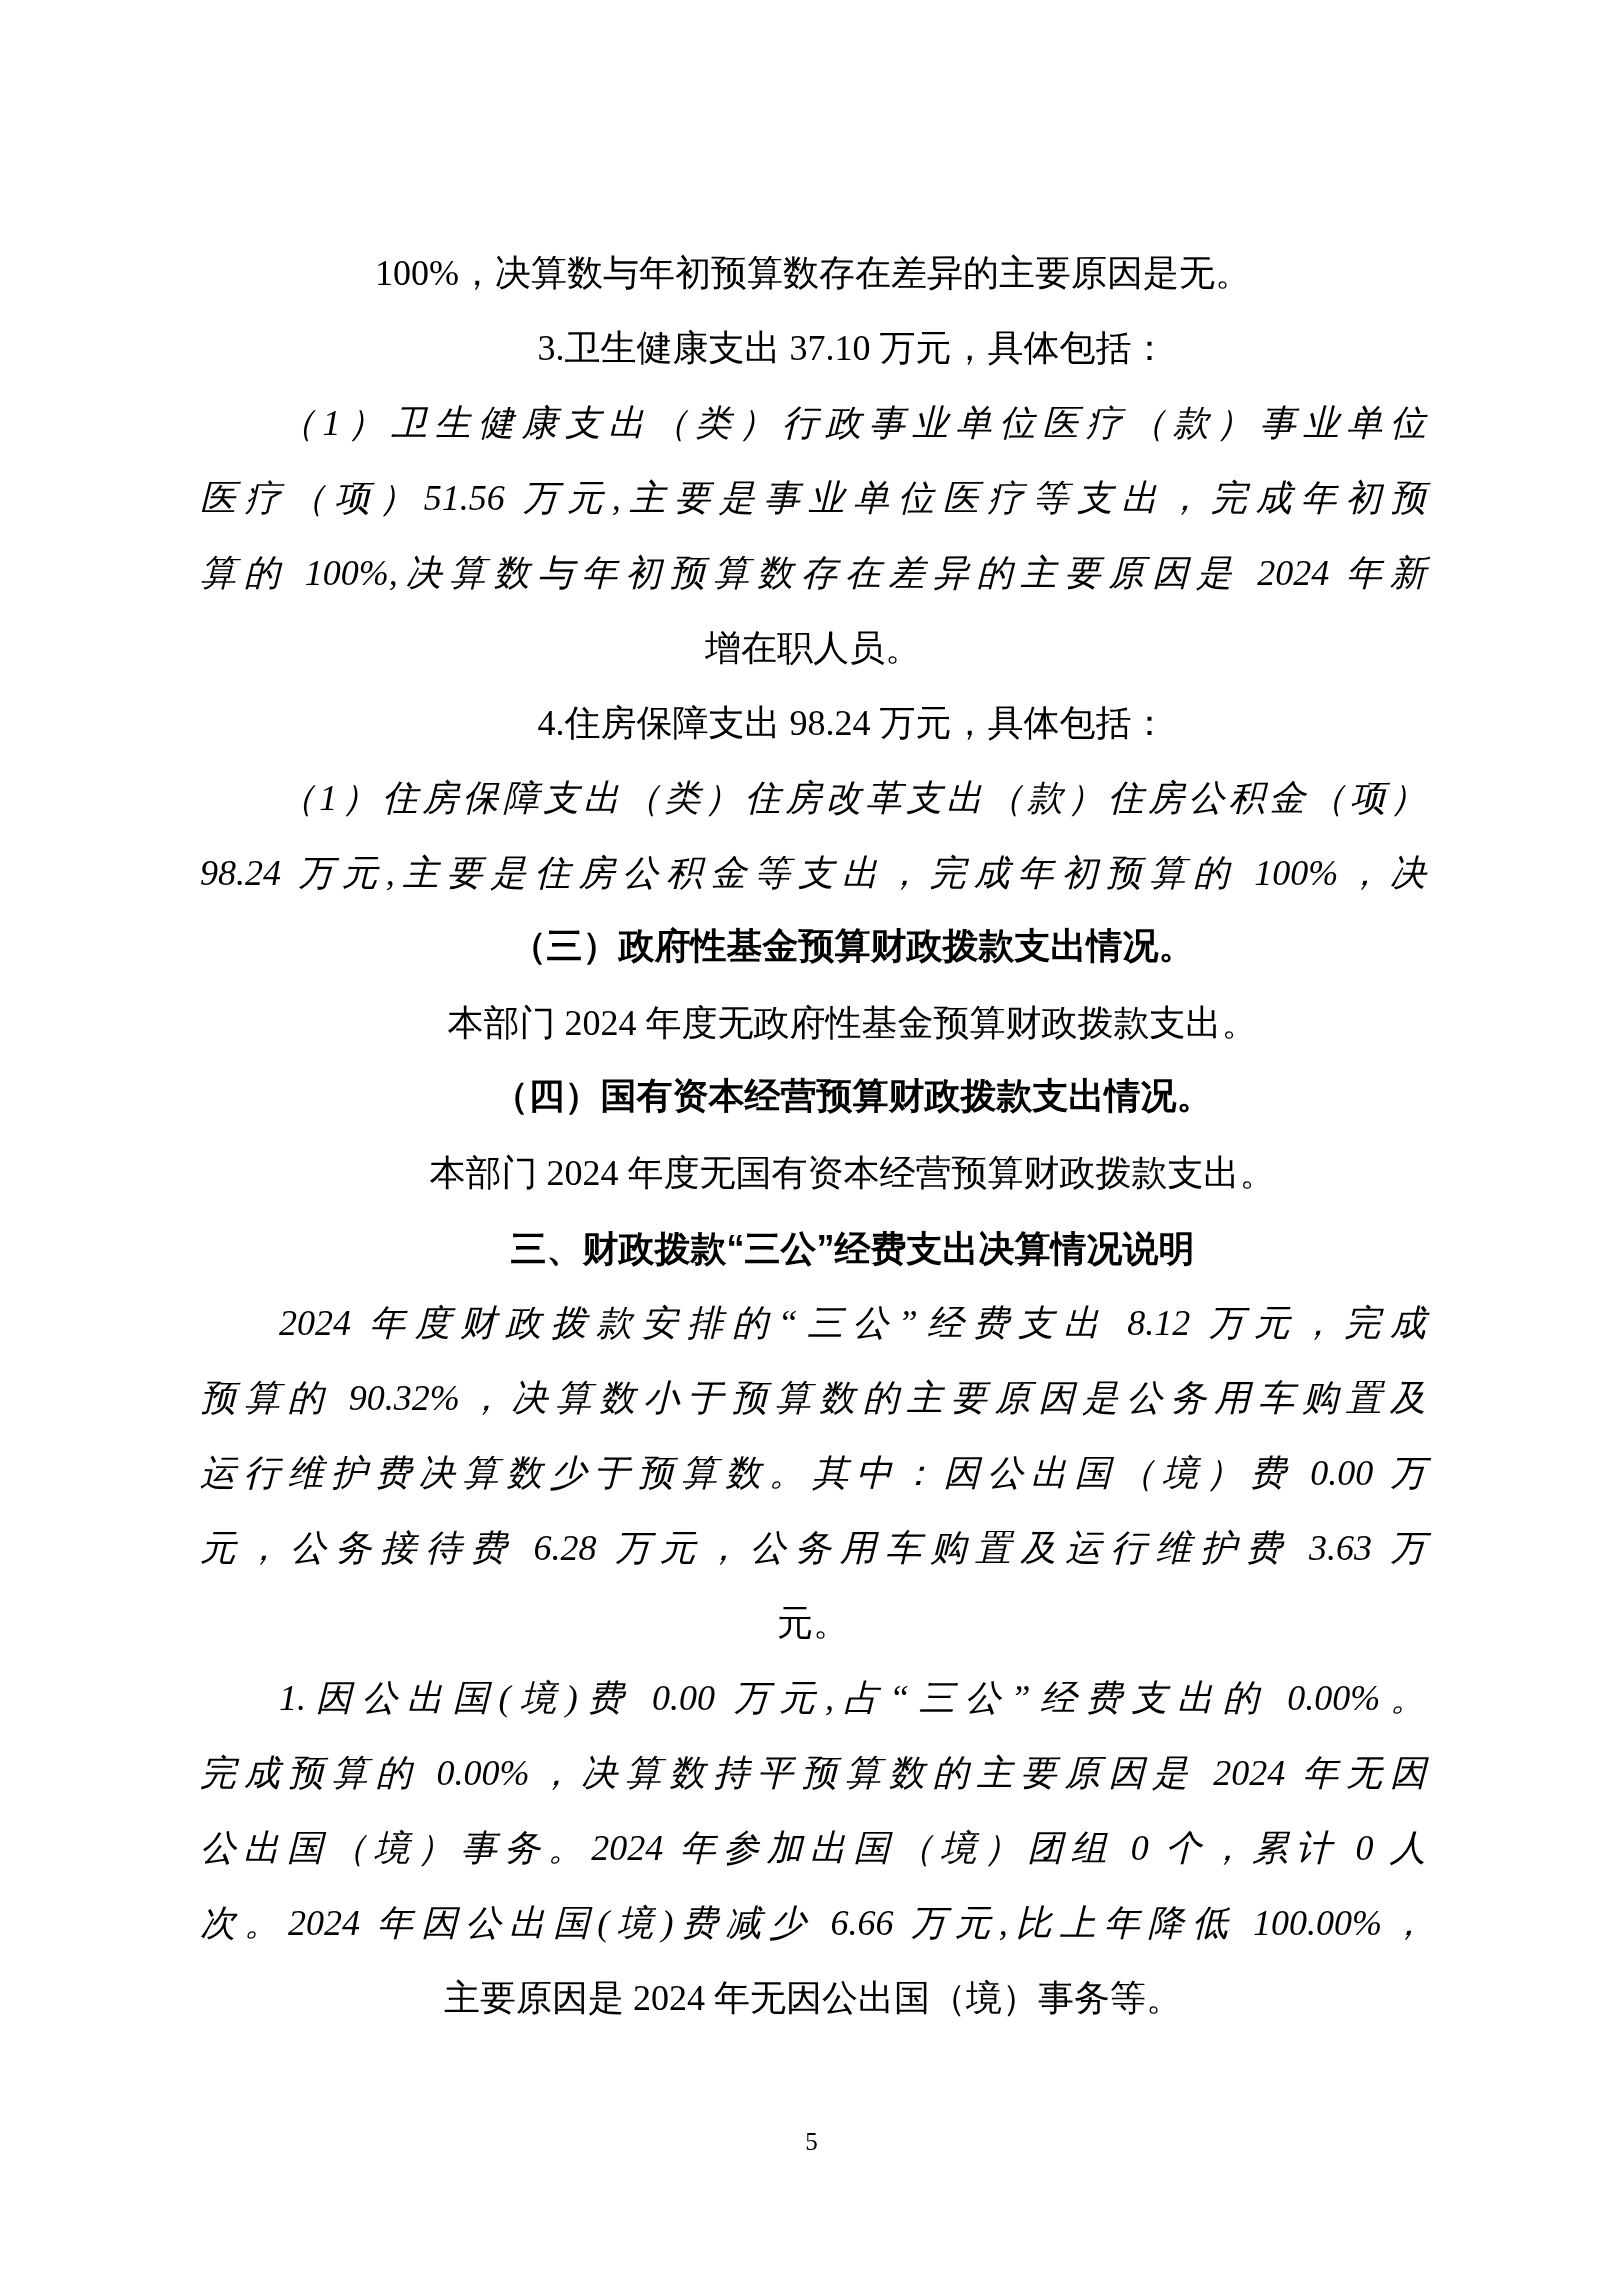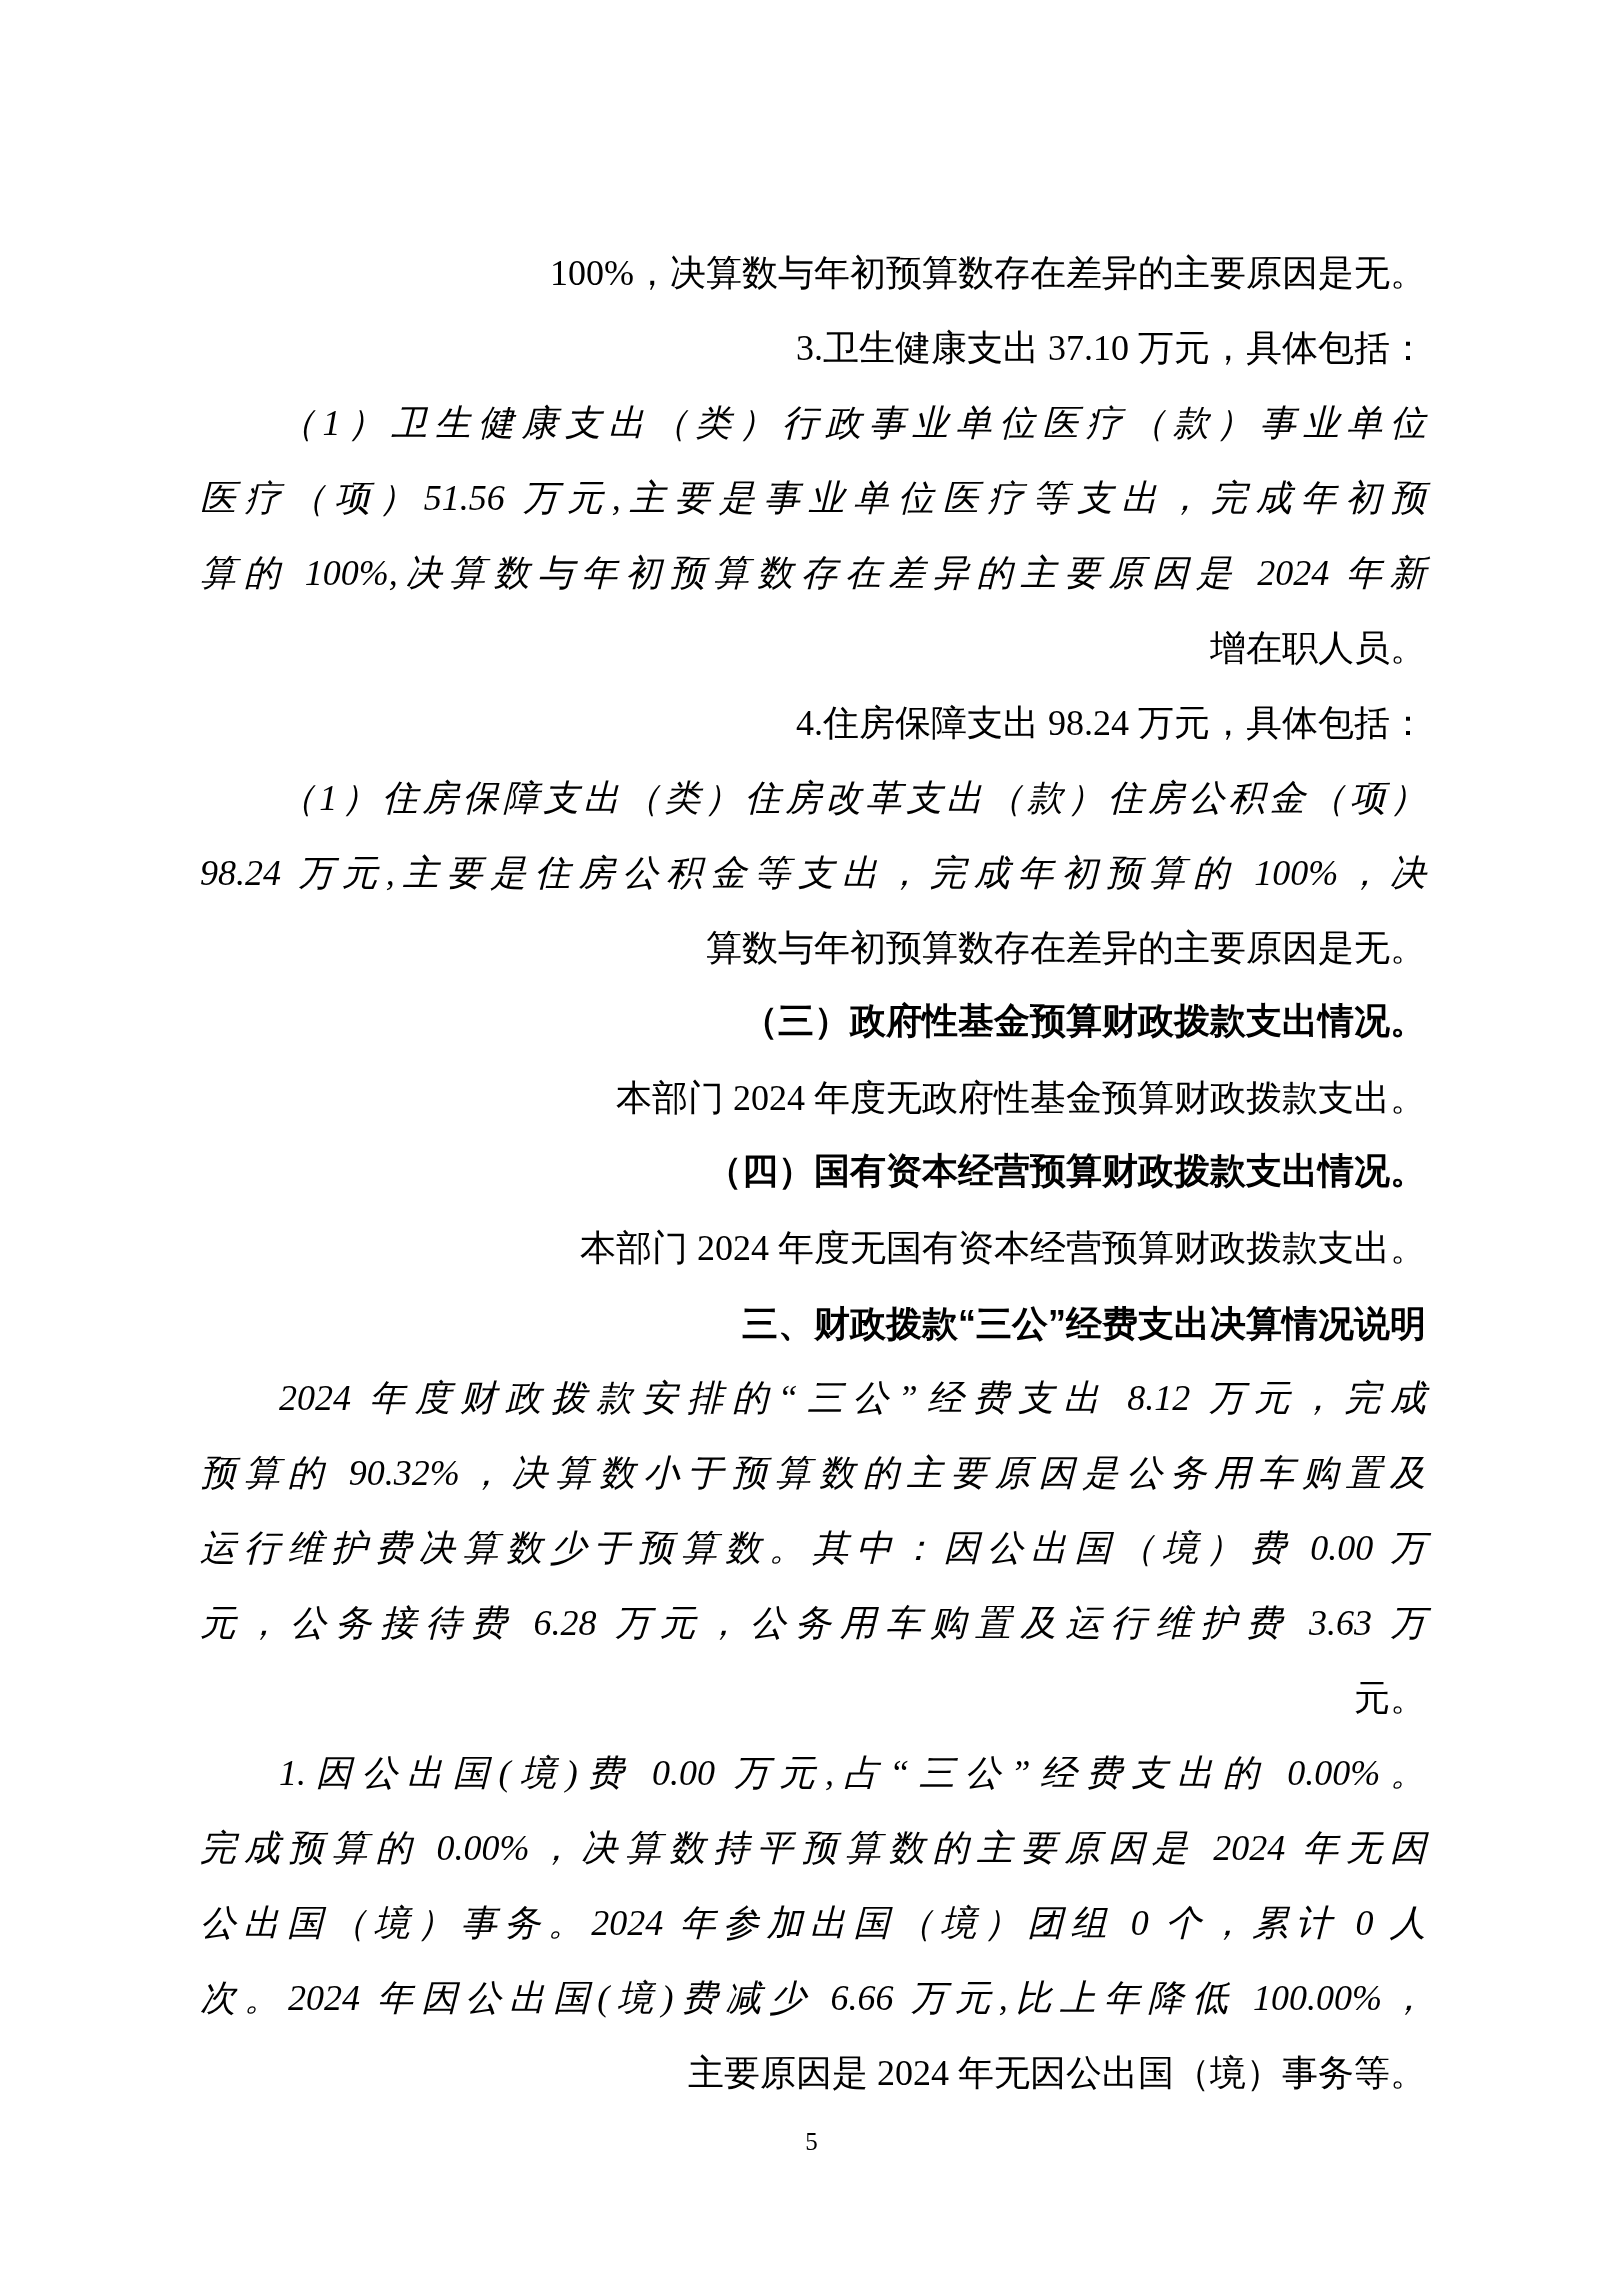--- a/index.html
+++ b/index.html
@@ -24,21 +24,21 @@
     position: absolute;
     left: 200px;
     top: 236px;
     width: 1226px;
   }
   .text-line {
     font-size: 36px;
     line-height: 75px;
     height: 75px;
     white-space: pre;
-    text-align: right;
+    text-align: center;
     color: #000000;
   }
   .text-line.indent {
     text-indent: 79px;
   }
   .text-line.justify {
     white-space: normal;
     text-align: justify;
     text-align-last: justify;
     font-style: italic;
@@ -70,21 +70,20 @@
   <div class="text-block">
       <div class="text-line">100%，决算数与年初预算数存在差异的主要原因是无。</div>
       <div class="text-line indent">3.卫生健康支出 37.10 万元，具体包括：</div>
       <div class="text-line indent justify">（1）卫生健康支出（类）行政事业单位医疗（款）事业单位</div>
       <div class="text-line justify">医疗（项）51.56 万元,主要是事业单位医疗等支出，完成年初预</div>
       <div class="text-line justify">算的 100%,决算数与年初预算数存在差异的主要原因是 2024 年新</div>
       <div class="text-line">增在职人员。</div>
       <div class="text-line indent">4.住房保障支出 98.24 万元，具体包括：</div>
       <div class="text-line indent justify">（1）住房保障支出（类）住房改革支出（款）住房公积金（项）</div>
       <div class="text-line justify">98.24 万元,主要是住房公积金等支出，完成年初预算的 100%，决</div>
-      <div class="text-line">算数与年初预算数存在差异的主要原因是无。</div>
       <div class="text-line heading-serif indent">（三）政府性基金预算财政拨款支出情况。</div>
       <div class="text-line indent">本部门 2024 年度无政府性基金预算财政拨款支出。</div>
       <div class="text-line heading-serif indent">（四）国有资本经营预算财政拨款支出情况。</div>
       <div class="text-line indent">本部门 2024 年度无国有资本经营预算财政拨款支出。</div>
       <div class="text-line heading-sans indent">三、财政拨款“三公”经费支出决算情况说明</div>
       <div class="text-line indent justify">2024 年度财政拨款安排的“三公”经费支出 8.12 万元，完成</div>
       <div class="text-line justify">预算的 90.32%，决算数小于预算数的主要原因是公务用车购置及</div>
       <div class="text-line justify">运行维护费决算数少于预算数。其中：因公出国（境）费 0.00 万</div>
       <div class="text-line justify">元，公务接待费 6.28 万元，公务用车购置及运行维护费 3.63 万</div>
       <div class="text-line">元。</div>

